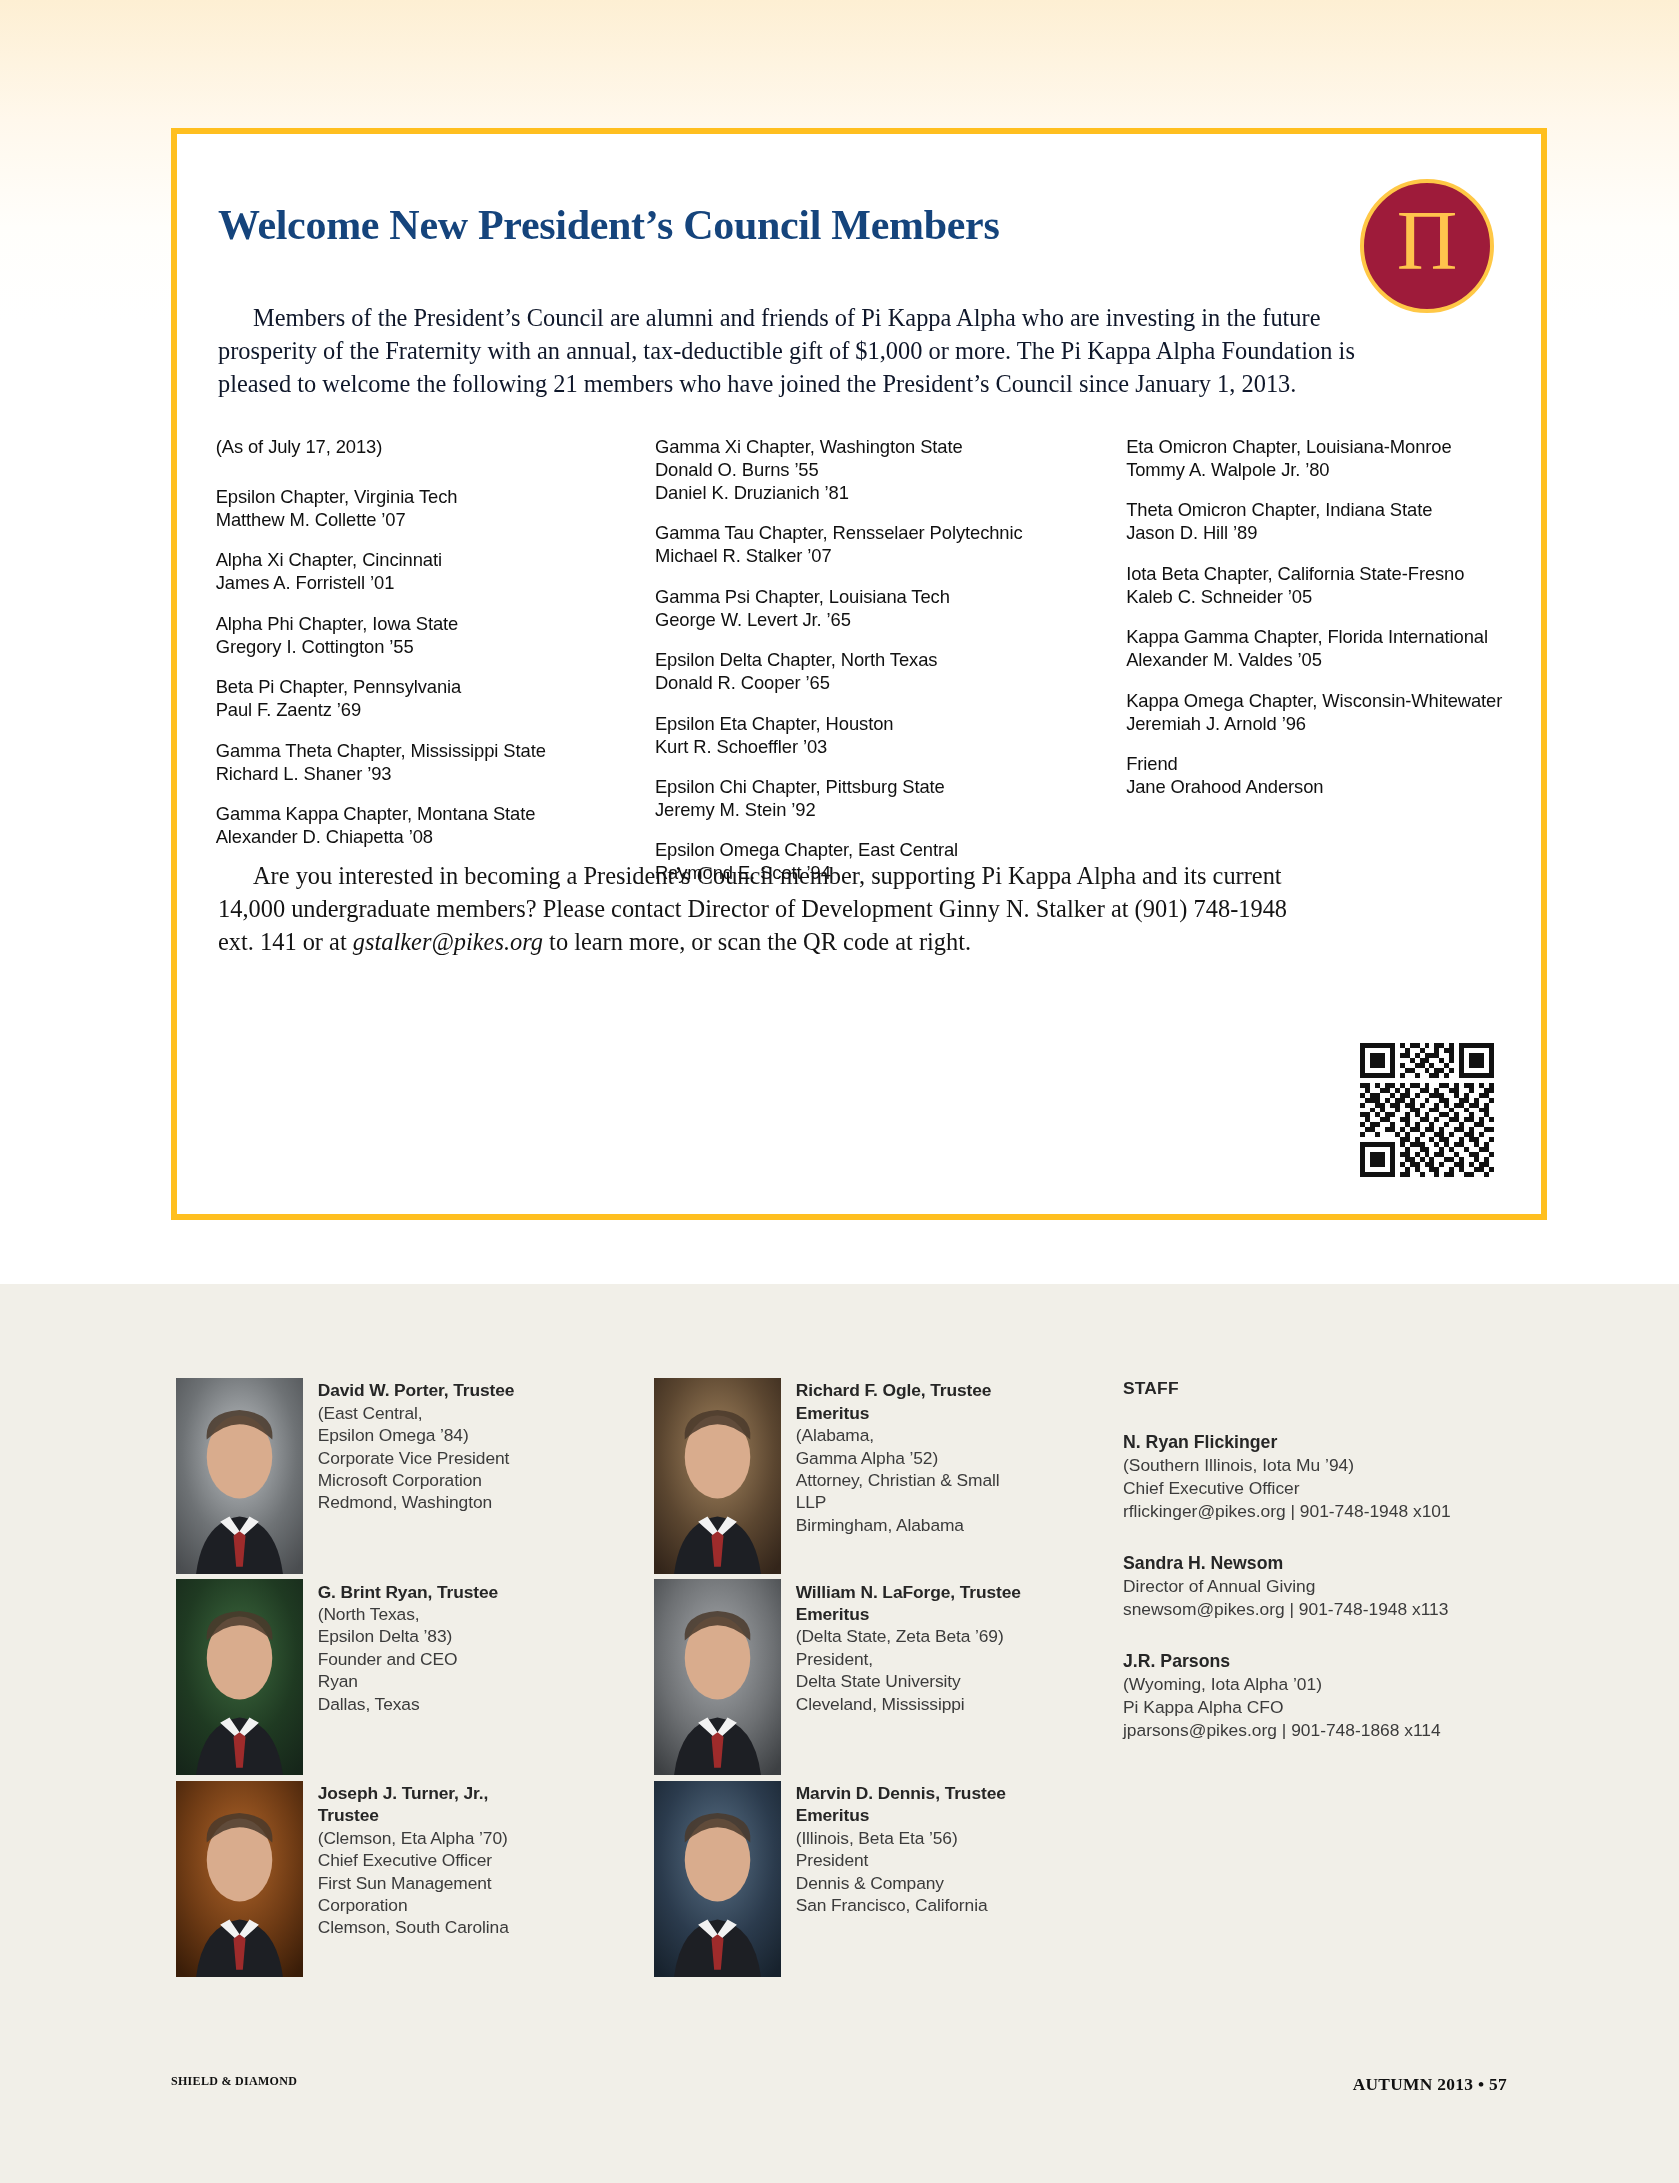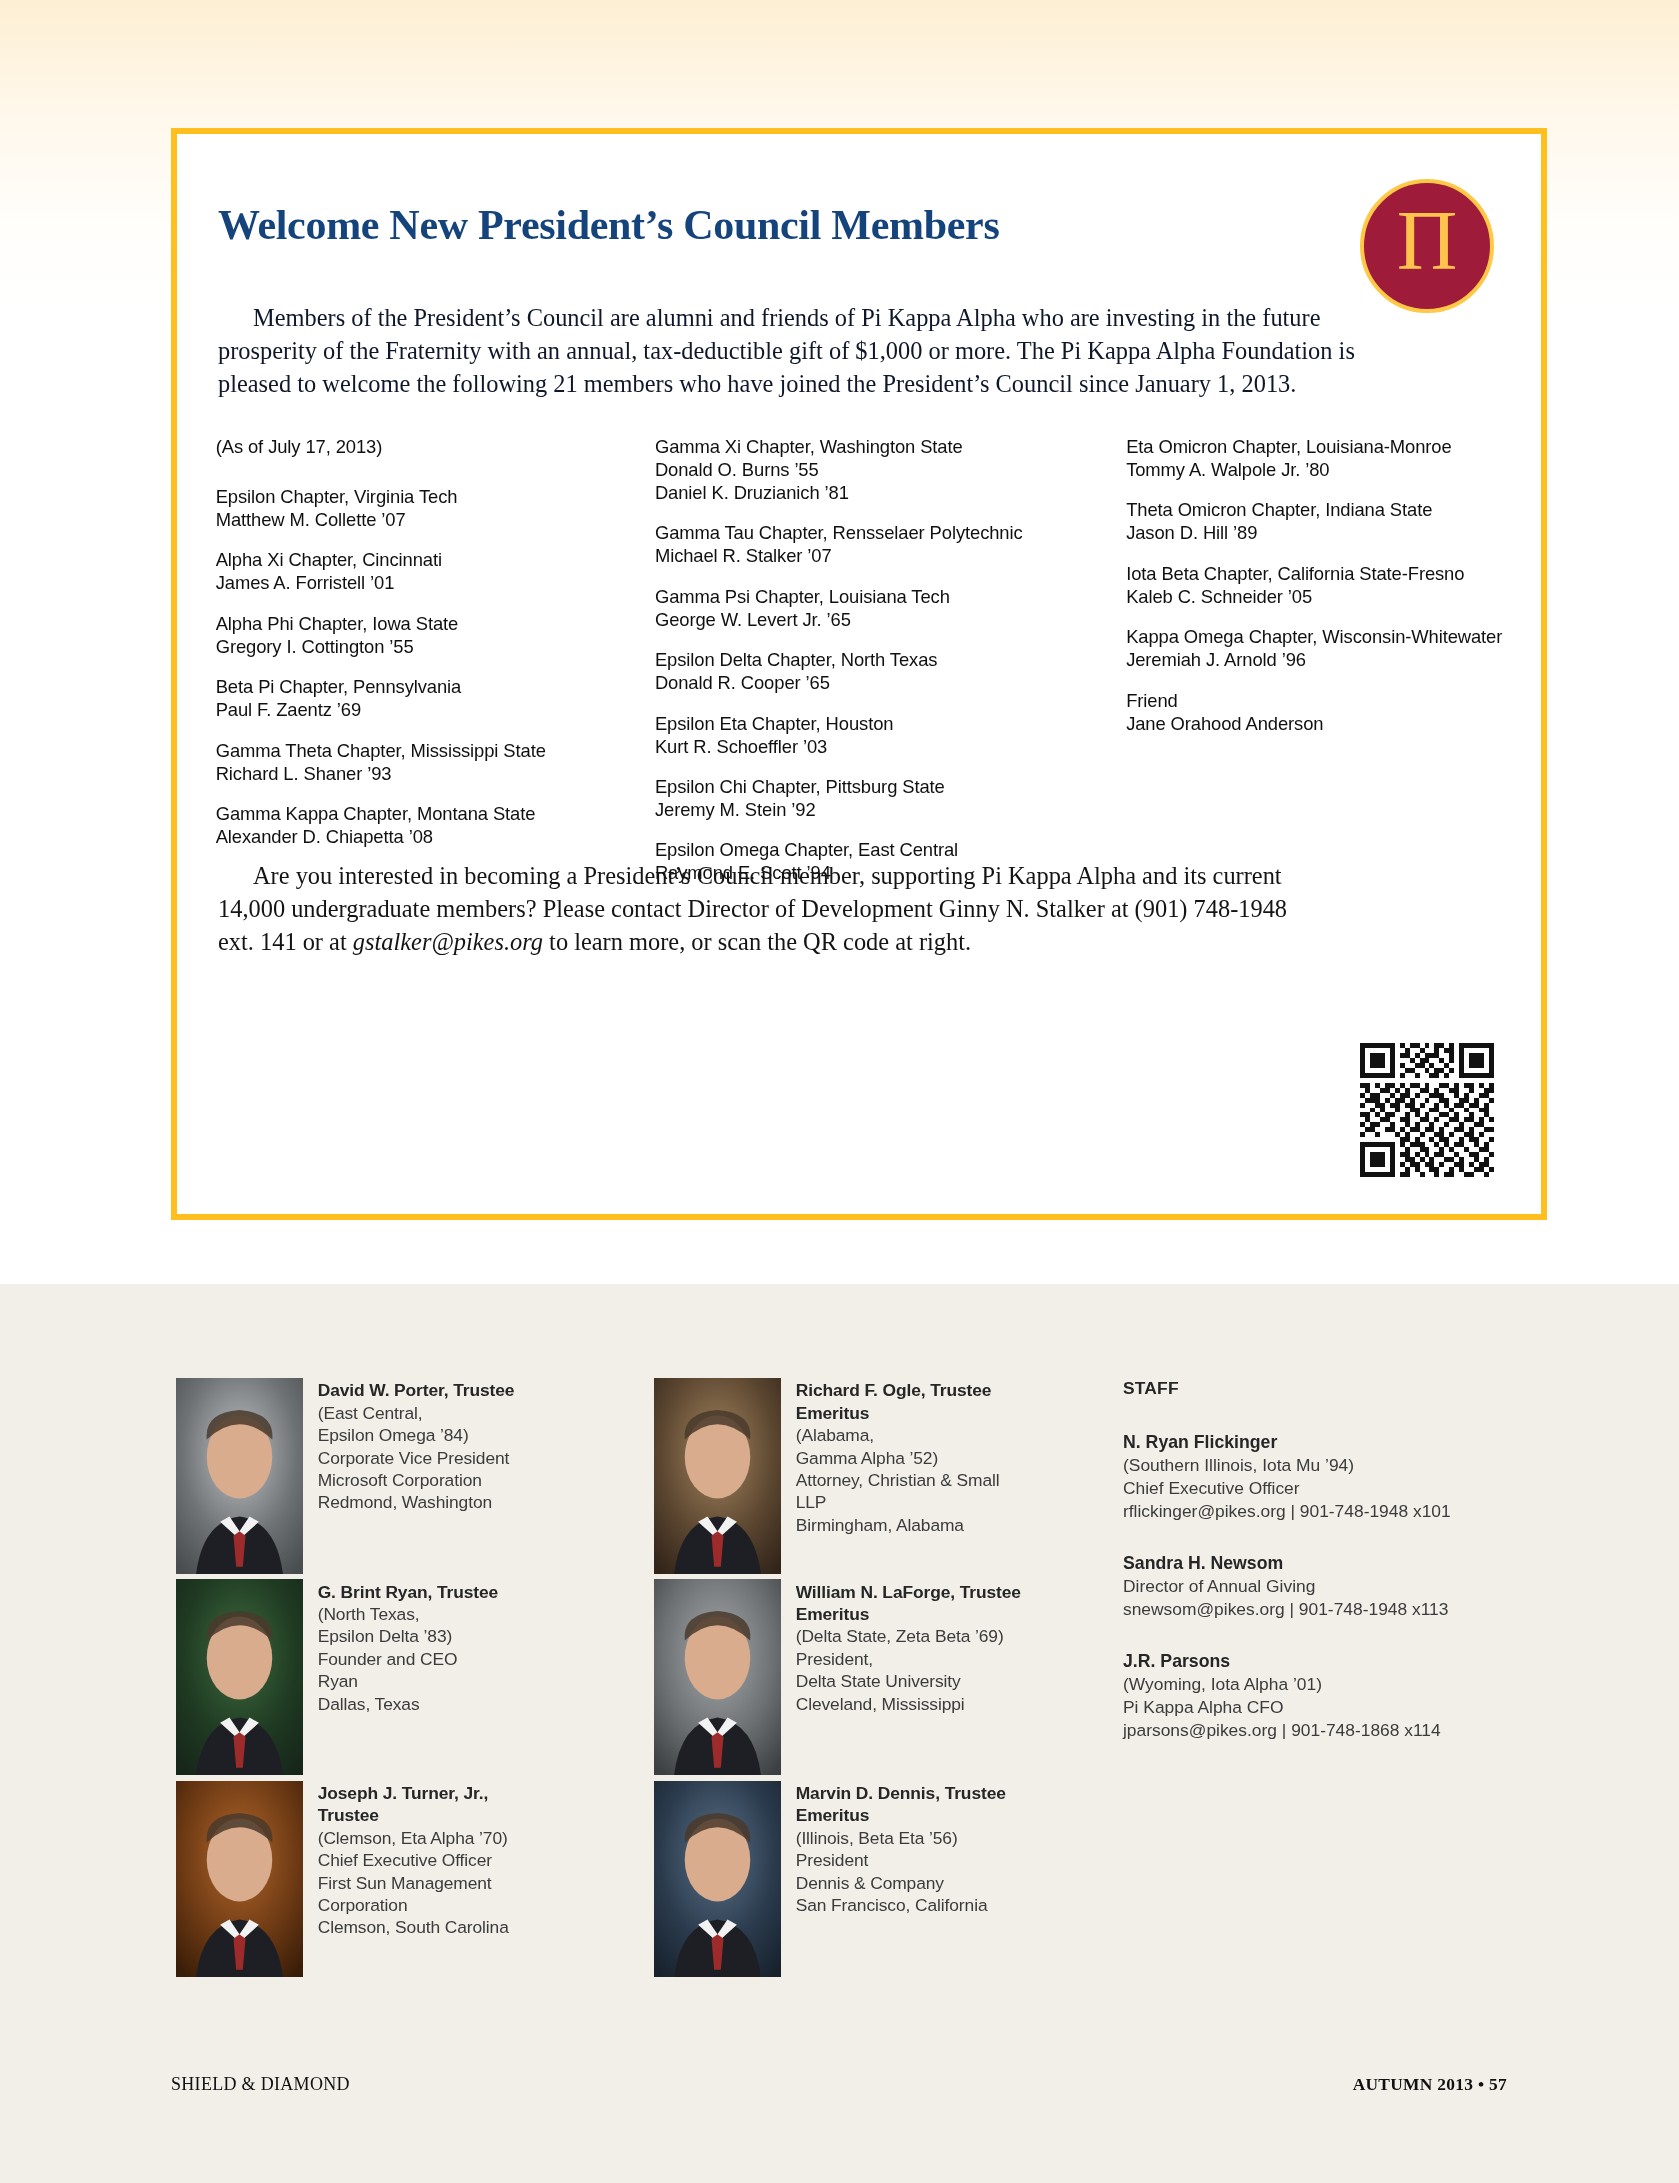--- a/index.html
+++ b/index.html
@@ -213,22 +213,22 @@
     line-height: 23px;
     color: #3b3b3b;
   }
 
   
   .footer-left {
     position: absolute;
     left: 171px;
     top: 2074px;
     font-family: "Liberation Serif", serif;
-    font-weight: normal;
-    font-size: 18px;
+    font-weight: bold;
+    font-size: 12px;
     letter-spacing: 0.3px;
     color: #111111;
   }
   .footer-right {
     position: absolute;
     right: 172px;
     top: 2074px;
     font-family: "Liberation Serif", serif;
     font-weight: bold;
     font-size: 17.4px;
@@ -323,20 +323,24 @@
               <div class="chapter">Eta Omicron Chapter, Louisiana-Monroe</div>
               <div class="person">Tommy A. Walpole Jr. ’80</div>
             </div>
             <div class="entry">
               <div class="chapter">Theta Omicron Chapter, Indiana State</div>
               <div class="person">Jason D. Hill ’89</div>
             </div>
             <div class="entry">
               <div class="chapter">Iota Beta Chapter, California State-Fresno</div>
               <div class="person">Kaleb C. Schneider ’05</div>
+            </div>
+            <div class="entry">
+              <div class="chapter">Kappa Gamma Chapter, Florida International</div>
+              <div class="person">Alexander M. Valdes ’05</div>
             </div>
             <div class="entry">
               <div class="chapter">Kappa Omega Chapter, Wisconsin-Whitewater</div>
               <div class="person">Jeremiah J. Arnold ’96</div>
             </div>
             <div class="entry">
               <div class="chapter">Friend</div>
               <div class="person">Jane Orahood Anderson</div>
             </div>
           </div>

